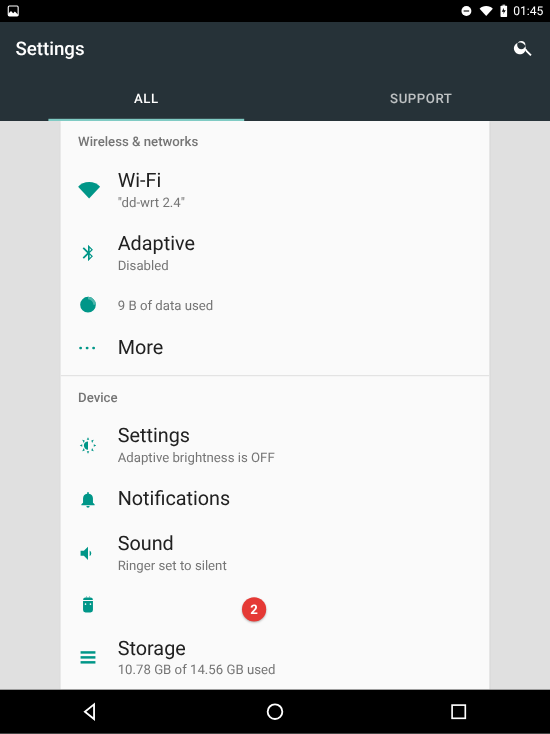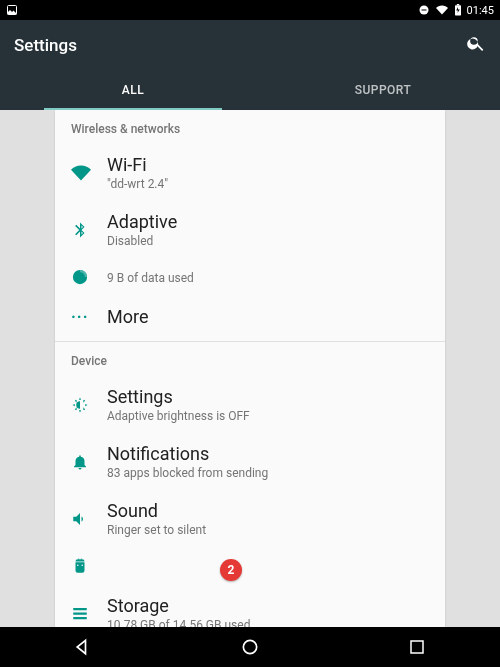--- a/index.html
+++ b/index.html
@@ -145,21 +145,20 @@
     </div>
 
     <div class="row">
       <div class="icon">
         <svg width="18" height="18" viewBox="0 0 24 24" class="teal">
             <path d="M12 22a2 2 0 0 0 2-2h-4a2 2 0 0 0 2 2zm6-6V11a6 6 0 0 0-5-5.9V4a1 1 0 1 0-2 0v1.1A6 6 0 0 0 6 11v5l-2 2v1h16v-1l-2-2z"></path>
           </svg>
       </div>
       <div class="texts">
         <div class="title">Notifications</div>
-        <div class="sub">83 apps blocked from sending</div>
       </div>
     </div>
 
     <div class="row">
       <div class="icon">
         <svg width="18" height="18" viewBox="0 0 24 24" class="teal">
             <path d="M3 9v6h4l5 5V4L7 9H3zm13 3a4 4 0 0 0-2-3.5v7A4 4 0 0 0 16 12z"></path>
           </svg>
       </div>
       <div class="texts">

